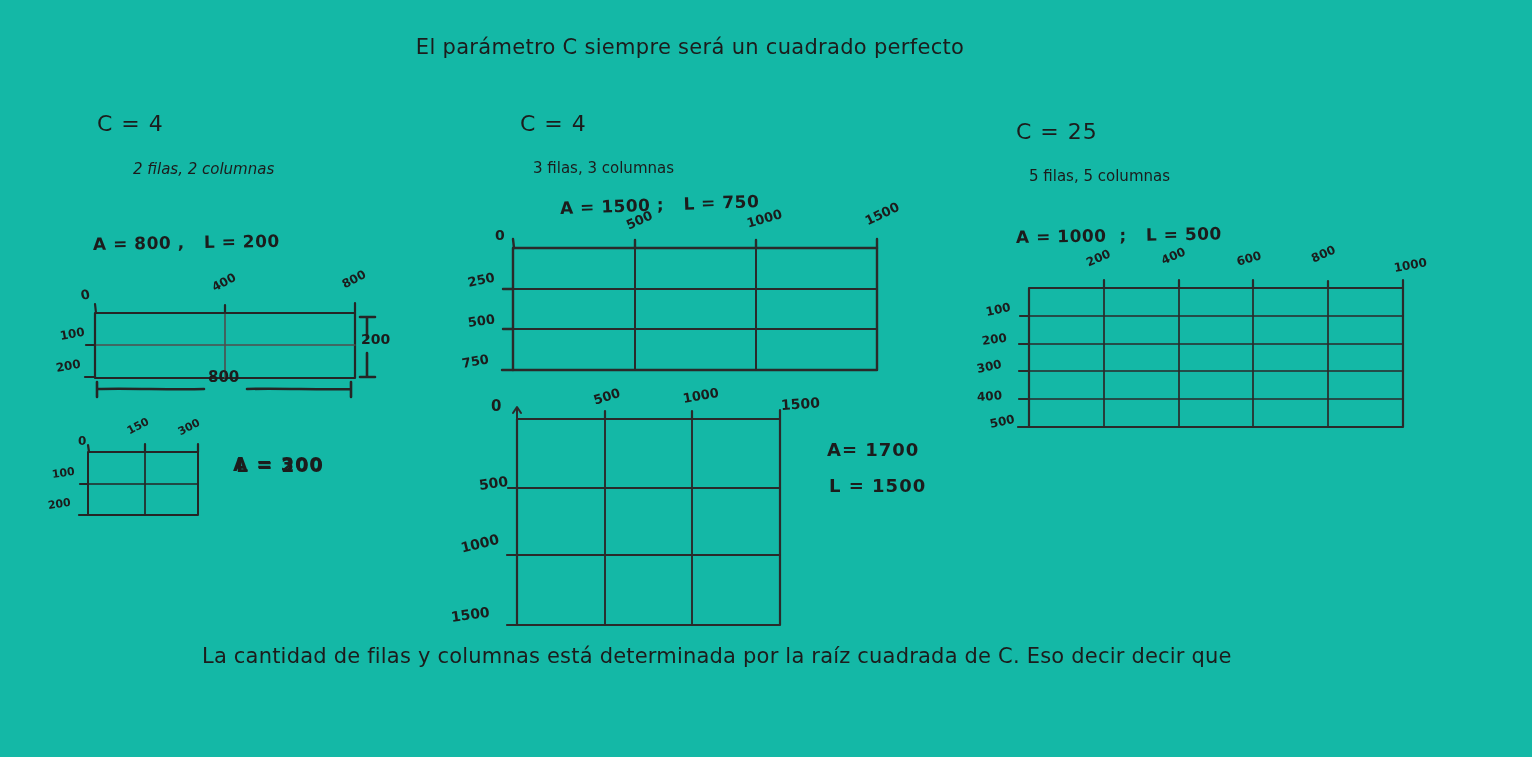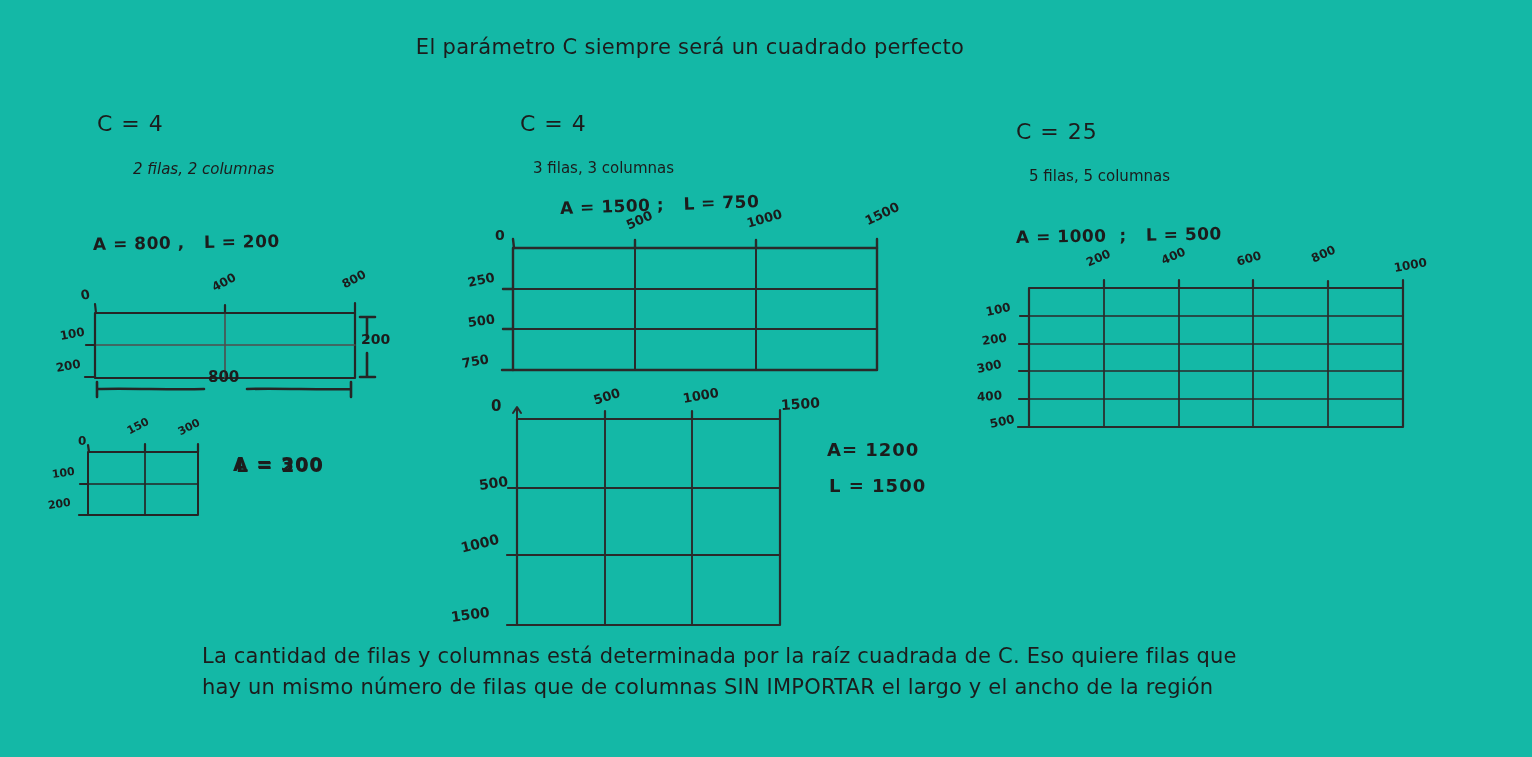--- a/index.html
+++ b/index.html
@@ -128,34 +128,33 @@
   <div class="lbl tick-md" style="left:468px;top:316px;transform:rotate(-8deg);">500</div>
   <div class="lbl tick-md" style="left:462px;top:357px;transform:rotate(-10deg);">750</div>
 
   <div class="lbl tick-lg" style="left:491px;top:399px;font-size:15px;">0</div>
   <div class="lbl tick-md" style="left:594px;top:394px;transform:rotate(-18deg);">500</div>
   <div class="lbl tick-md" style="left:683px;top:392px;transform:rotate(-10deg);">1000</div>
   <div class="lbl tick-lg" style="left:781px;top:398px;transform:rotate(-4deg);">1500</div>
   <div class="lbl tick-lg" style="left:479px;top:478px;transform:rotate(-8deg);">500</div>
   <div class="lbl tick-lg" style="left:461px;top:541px;transform:rotate(-14deg);">1000</div>
   <div class="lbl tick-lg" style="left:451px;top:610px;transform:rotate(-8deg);">1500</div>
-  <div class="lbl note" style="left:827px;top:441px;font-size:18px;">A= 1200</div>
+  <div class="lbl note" style="left:827px;top:441px;font-size:18px;">A= 1700</div>
   <div class="lbl note" style="left:829px;top:477px;font-size:18px;">L = 1500</div>
 
   <div class="lbl heading" style="left:1016px;top:120px;text-align:center;">C = 25</div>
   <div class="lbl sub" style="left:1029px;top:169px;">5 filas, 5 columnas</div>
   <div class="lbl params" style="left:1016px;top:229px;transform:rotate(-1deg);">A = 1000  ;   L = 500</div>
 
   <div class="lbl tick" style="left:1087px;top:257px;transform:rotate(-24deg);">200</div>
   <div class="lbl tick" style="left:1162px;top:255px;transform:rotate(-24deg);">400</div>
   <div class="lbl tick" style="left:1237px;top:256px;transform:rotate(-16deg);">600</div>
   <div class="lbl tick" style="left:1312px;top:253px;transform:rotate(-24deg);">800</div>
   <div class="lbl tick" style="left:1394px;top:262px;transform:rotate(-10deg);">1000</div>
   <div class="lbl tick" style="left:986px;top:306px;transform:rotate(-12deg);">100</div>
   <div class="lbl tick" style="left:982px;top:335px;transform:rotate(-8deg);">200</div>
   <div class="lbl tick" style="left:977px;top:363px;transform:rotate(-12deg);">300</div>
   <div class="lbl tick" style="left:977px;top:391px;transform:rotate(-4deg);">400</div>
   <div class="lbl tick" style="left:990px;top:418px;transform:rotate(-12deg);">500</div>
 
-  <div class="lbl footer-line" style="left:202px;top:645px;">La cantidad de filas y columnas está determinada por la raíz cuadrada de C. Eso quiere filas que</div>
-  <div class="lbl footer-line" style="left:202px;top:676px;">hay un mismo número de filas que de columnas SIN IMPORTAR el largo y el ancho de la región</div>
+  <div class="lbl footer-line" style="left:202px;top:645px;">La cantidad de filas y columnas está determinada por la raíz cuadrada de C. Eso decir decir que</div>
 
 </div>
 
 </body></html>

